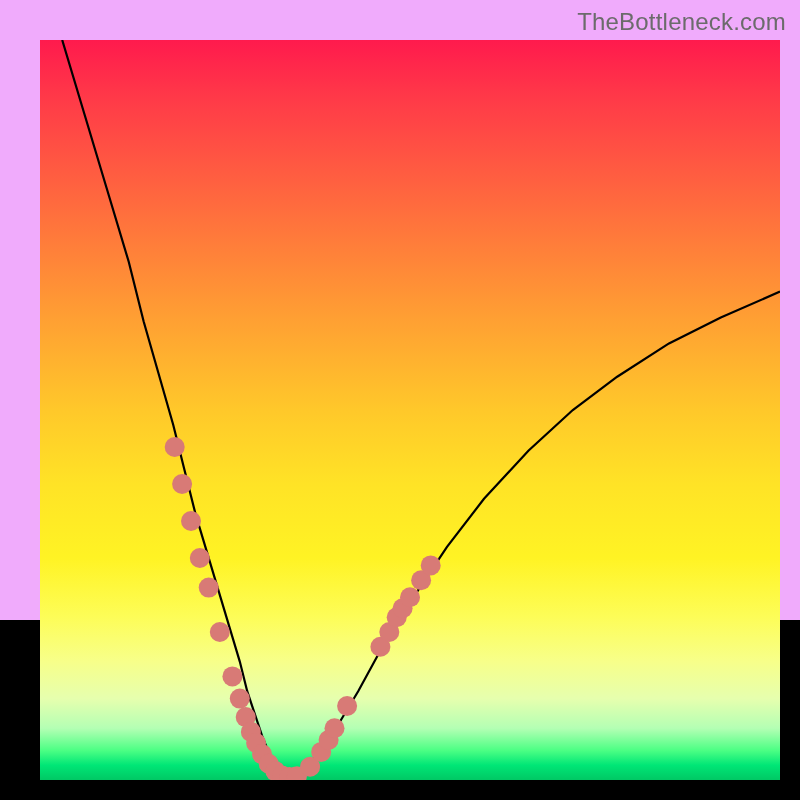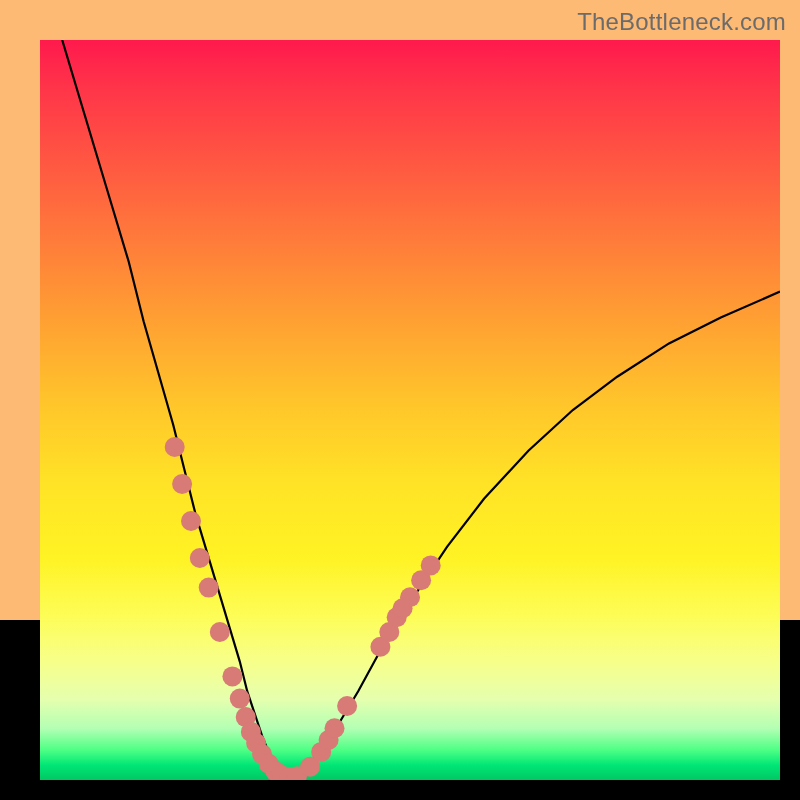--- a/index.html
+++ b/index.html
@@ -10,21 +10,21 @@
     background: #000;
     overflow: hidden;
     font-family: Arial, Helvetica, sans-serif;
   }
   .frame {
     position: absolute;
     left: 0;
     top: 0;
     width: 800px;
     height: 620px;
-    background: #fdba74;
+    background: #f0abfc;
   }
   .plot {
     position: absolute;
     left: 40px;
     top: 40px;
     width: 740px;
     height: 740px;
     background: linear-gradient(to bottom,
       #ff1a4d 0%,
       #ff3a48 8%,

